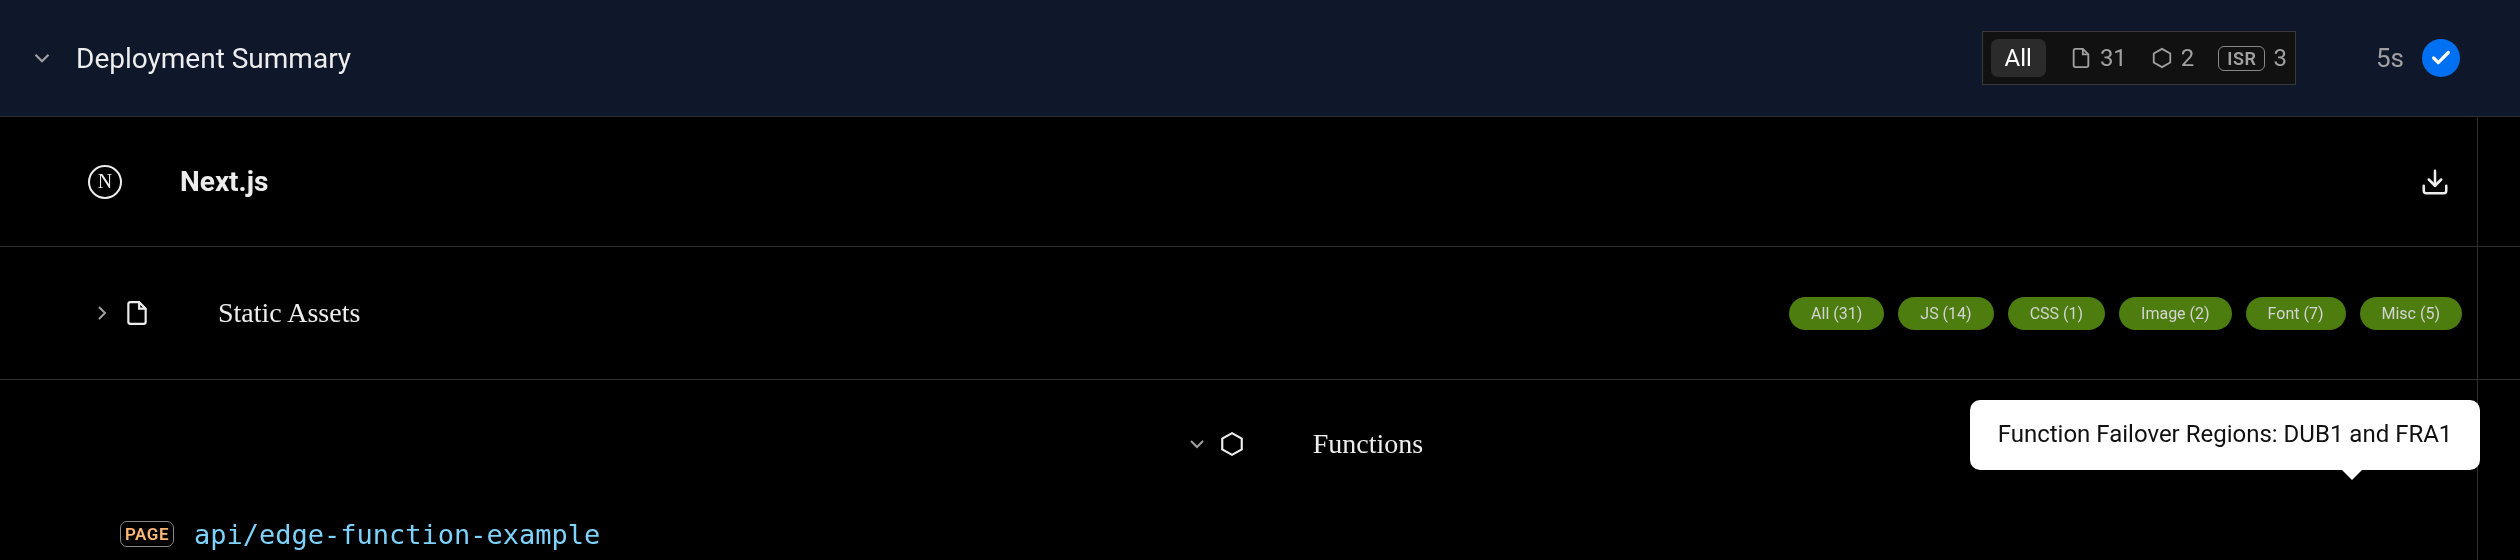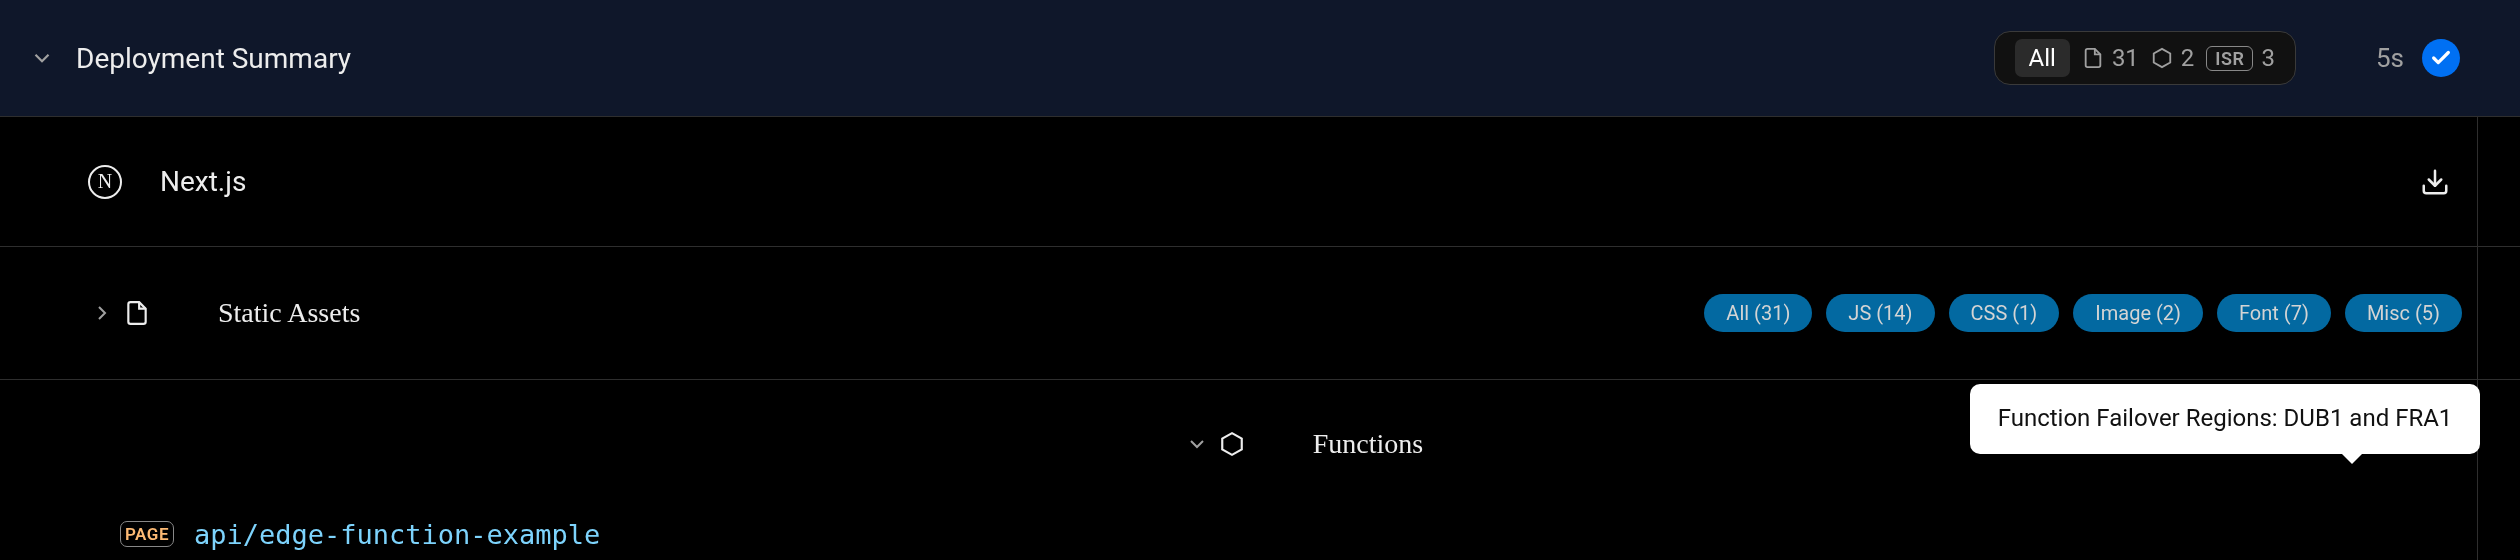--- a/index.html
+++ b/index.html
@@ -46,24 +46,24 @@
     .summary-title {
       font-size: 28px;
       font-weight: 400;
       margin-left: 20px;
       color: #ededed;
     }
     .spacer { flex: 1; }
     .filter-group {
       display: flex;
       align-items: center;
-      gap: 12px;
+      gap: 24px;
       border: 1px solid #3a3a3a;
-      border-radius: 16px;
-      padding: 7px 20px;
+      border-radius: 0;
+      padding: 7px 8px;
       background: #111;
     }
     .filter-pill {
       display: flex;
       align-items: center;
       gap: 8px;
       font-size: 24px;
       color: #a0a0a0;
     }
     .filter-pill.active {
@@ -112,22 +112,22 @@
       align-items: center;
       justify-content: center;
       font-family: serif;
       font-size: 20px;
       font-weight: 500;
       color: #ededed;
       flex-shrink: 0;
     }
     .framework-name {
       font-size: 28px;
-      font-weight: 400;
-      margin-left: 38px;
+      font-weight: 700;
+      margin-left: 58px;
       color: #ededed;
     }
     .download-icon {
       color: #ededed;
     }
     
     .assets-row {
       height: 133px;
       padding-left: 88px;
       padding-right: 58px;
@@ -141,25 +141,25 @@
       font-weight: 400;
       margin-left: 68px;
       color: #ededed;
       font-family: Liberation Serif, serif;
     }
     .tag-group {
       display: flex;
       gap: 14px;
     }
     .tag {
-      background: #0369a1;
+      background: #4d7c0f;
       color: #d4d4d4;
       border-radius: 999px;
       padding: 7px 22px;
-      font-size: 20px;
+      font-size: 16px;
     }
     
     .functions-row {
       height: 128px;
       padding-left: 86px;
       border-bottom: none;
       justify-content: center;
     }
     .fn-icon { margin-left: 8px; }
     
@@ -220,21 +220,21 @@
       position: absolute;
       background: #fff;
       color: #111;
       border-radius: 10px;
       padding: 18px 26px;
       font-size: 24px;
       font-weight: 400;
       text-align: center;
       width: 510px;
       right: 40px;
-      top: 384px;
+      top: 400px;
       line-height: 1.4;
       z-index: 10;
     }
     .tooltip::after {
       content: "";
       position: absolute;
       bottom: -10px;
       right: 116px;
       width: 0;
       height: 0;

